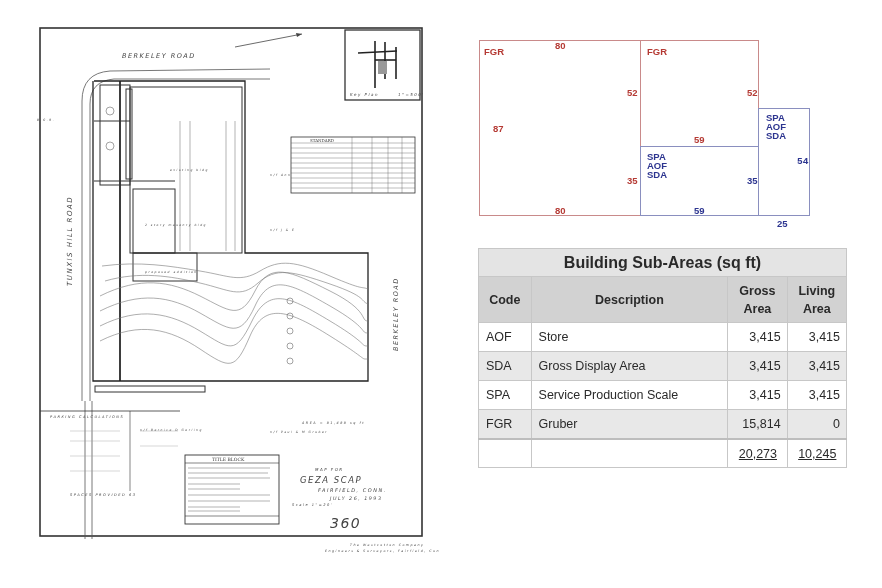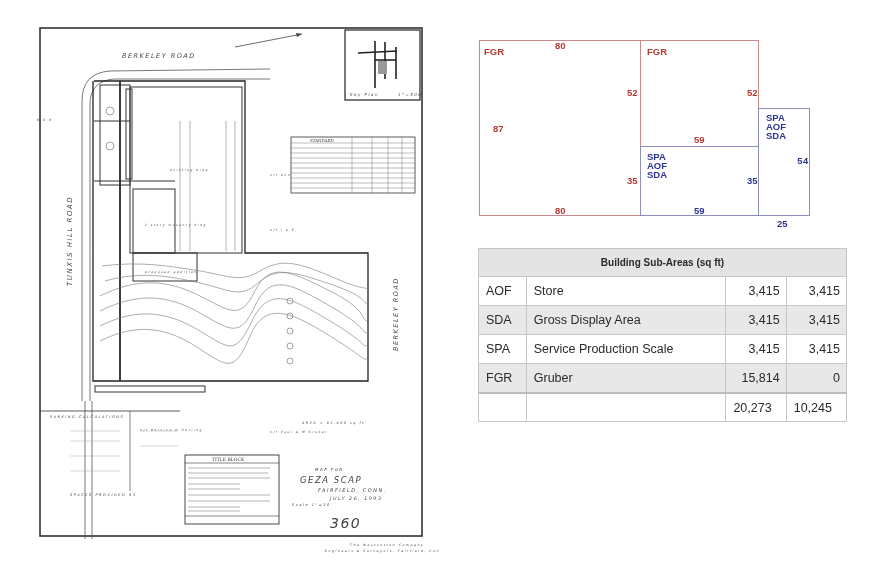--- a/index.html
+++ b/index.html
@@ -28,31 +28,31 @@
     .lbl.red { color: #b53a34; }
     .lbl.blue { color: #2d3590; }
     .lbl.stack { white-space: pre; }
     
     .areas {
       position: absolute; left: 478px; top: 248px; width: 369px;
       border-collapse: collapse; font-size: 12.5px; color: #2a2a2a;
     }
     .areas td, .areas th { border: 1px solid #c7c7c7; padding: 0 7px; }
     .areas .title-row th {
-      background: #e4e4e4; height: 27px; font-weight: bold; text-align: center; font-size: 10px;
+      background: #e4e4e4; height: 27px; font-weight: bold; text-align: center; font-size: 16px;
     }
     .areas .head-row th {
       background: #d2d2d2; height: 45px; font-weight: bold; line-height: 18px;
     }
     .areas .head-row th.num { text-align: center; }
     .areas tbody td { height: 28px; }
     .areas tbody tr.alt td { background: #e8e8e8; }
     .areas tbody td.num { text-align: right; padding-right: 6px; }
     .areas tfoot td { height: 27px; border-top: 2px solid #bdbdbd; }
-    .areas tfoot td.num { text-align: left; padding-right: 6px; }
+    .areas tfoot td.num { text-align: center; padding-right: 6px; text-decoration: underline; }
     .c-code { width: 40px; }
     .c-desc { width: 173px; }
     .c-gross { width: 48px; }
     .c-living { width: 48px; }
   </style>
 </head>
 <body>
 
 <div class="plan">
   <svg width="410" height="545" viewBox="0 0 410 545">
@@ -243,20 +243,26 @@
   <colgroup>
     <col class="c-code">
       <col class="c-desc">
       <col class="c-gross">
       <col class="c-living">
   </colgroup>
   <thead>
     <tr class="title-row">
       <th colspan="4">Building Sub-Areas (sq ft)</th>
     </tr>
+    <tr class="head-row">
+      <th>Code</th>
+      <th>Description</th>
+      <th class="num">Gross Area</th>
+      <th class="num">Living Area</th>
+    </tr>
   </thead>
   <tbody>
     <tr>
       <td>AOF</td>
       <td>Store</td>
       <td class="num">3,415</td>
       <td class="num">3,415</td>
     </tr>
     <tr class="alt">
       <td>SDA</td>

